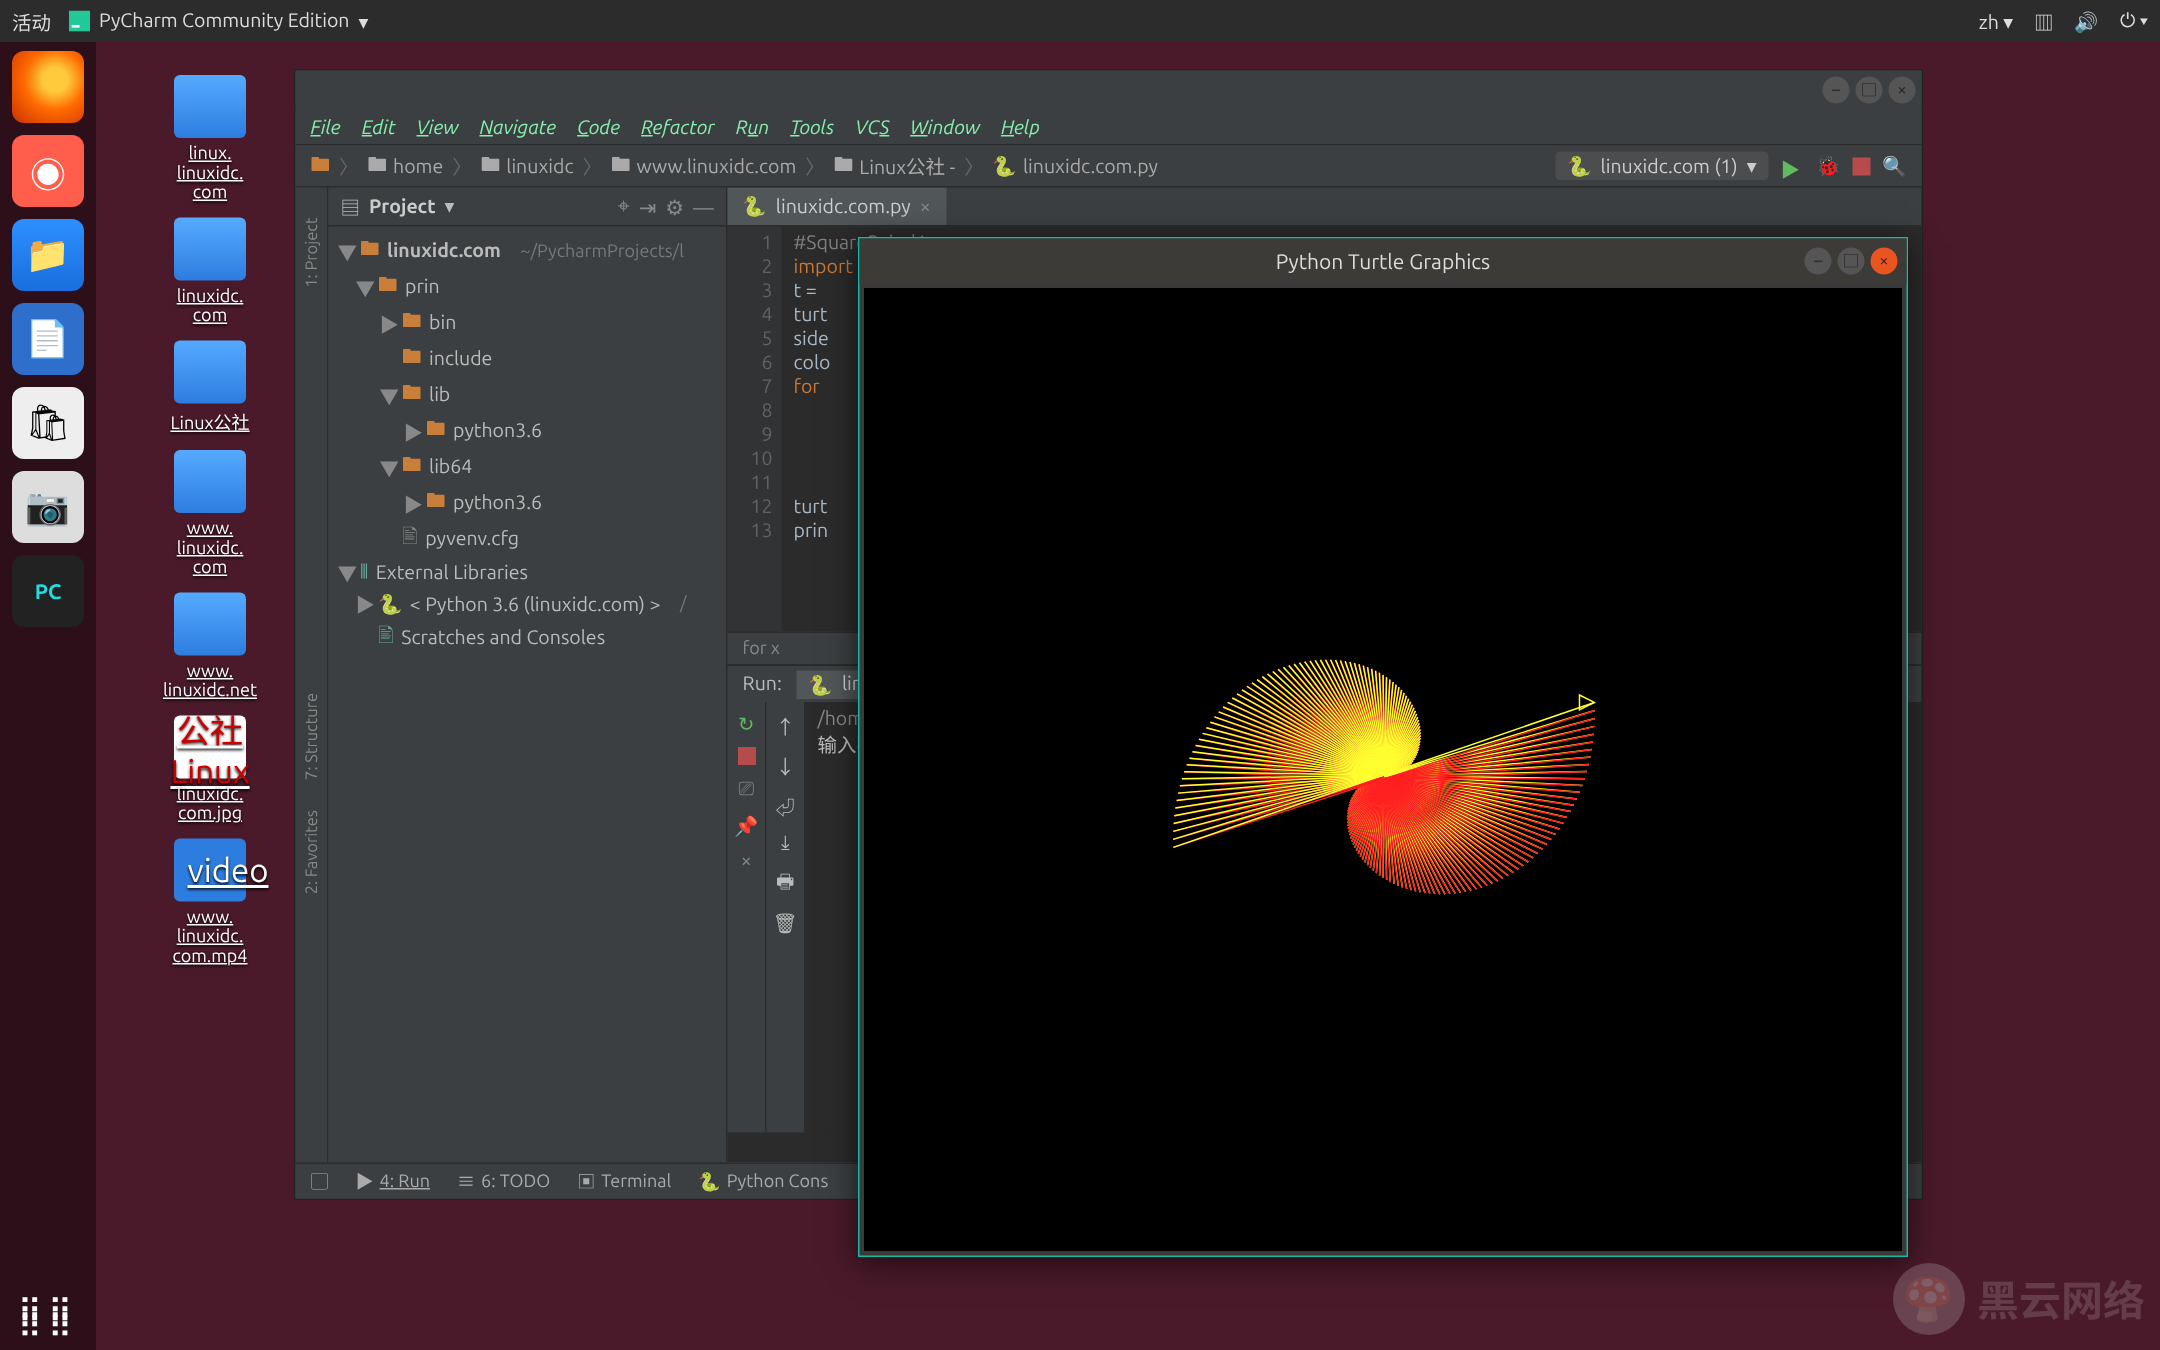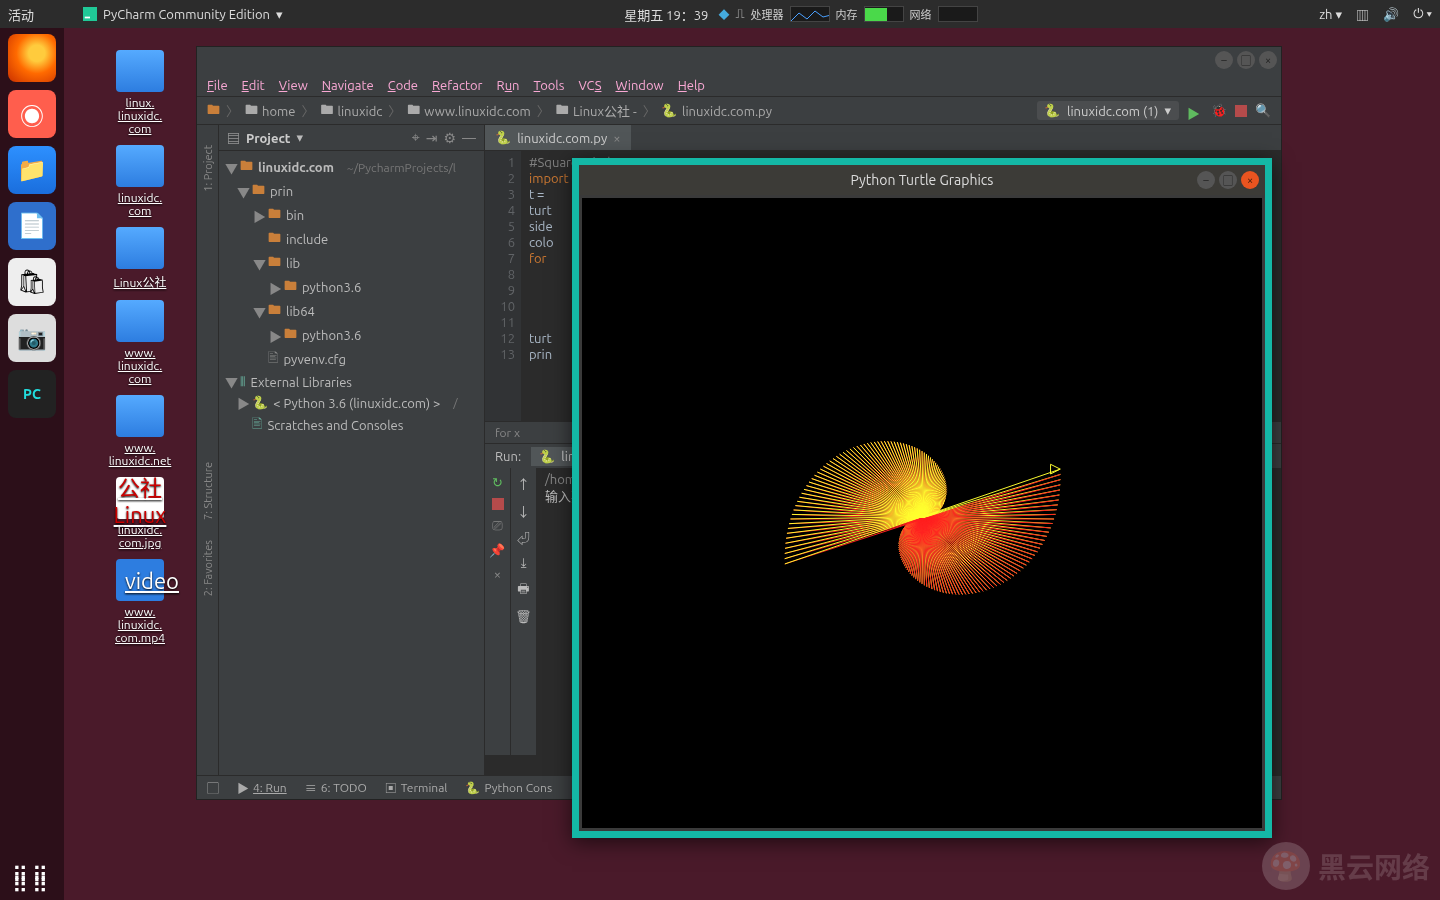--- a/index.html
+++ b/index.html
@@ -1,19 +1,19 @@
 <!DOCTYPE html>
 <html><head>
 <meta charset="utf-8">
 <style>
 * { margin: 0; padding: 0; box-sizing: border-box; font-family: "Ubuntu", "Noto Sans CJK SC", sans-serif; }
 body { width: 1440px; height: 900px; background: #4a1a2a; position: relative; overflow: hidden; }
 
 
-.top-panel { height: 28px; background: #2c2c2c; display: flex; align-items: center; color: #ddd; font-size: 13px; padding: 4px 8px; gap: 37px; }
+.top-panel { height: 28px; background: #2c2c2c; display: flex; align-items: center; color: #ddd; font-size: 13px; padding: 4px 8px; }
 .top-panel .activities { margin-right: 12px; }
 .top-panel .app-indicator { display: flex; align-items: center; gap: 6px; }
 .top-panel .app-indicator svg { width: 14px; height: 14px; }
 .top-panel .center { margin-left: auto; margin-right: 0; display: flex; align-items: center; gap: 6px; }
 .top-panel .date { margin-right: 4px; }
 .top-panel .graph { width: 40px; height: 16px; background: #1a1a1a; border: 1px solid #444; position: relative; }
 .top-panel .graph.green::after { content: ""; position: absolute; bottom: 0; left: 0; width: 60%; height: 90%; background: #4ad94a; }
 .top-panel .ind-label { font-size: 11px; color: #ccc; }
 .top-panel .right { margin-left: auto; display: flex; align-items: center; gap: 14px; }
 .top-panel .sys-icon { font-size: 13px; color: #ddd; }
@@ -37,21 +37,21 @@
 .folder-glyph { background: linear-gradient(#55aaff,#2d7de0); }
 .img-glyph { background: #fff; color: #c00; font-size: 10px; }
 .vid-glyph { background: #2d7de0; color: #fff; font-size: 12px; padding-left: 24px; }
 
 
 .pycharm-win { position: absolute; left: 196px; top: 46px; width: 1086px; height: 754px; background: #3c3f41; color: #bbb; border: 1px solid #222; font-size: 13px; display: flex; flex-direction: column; }
 .pycharm-titlebar { height: 26px; background: #3c3f41; display: flex; align-items: center; justify-content: center; color: #bbb; position: relative; }
 .pycharm-titlebar .win-controls { position: absolute; right: 4px; display: flex; gap: 4px; }
 .pycharm-titlebar .wc { width: 18px; height: 18px; border-radius: 9px; background: #555; color: #222; font-size: 11px; display: flex; align-items: center; justify-content: center; }
 .pycharm-menubar { height: 24px; display: flex; align-items: center; gap: 14px; padding: 0 10px; background: #3c3f41; border-bottom: 1px solid #2b2b2b; }
-.pycharm-menubar span { color: #f9a8d4; }
+.pycharm-menubar span { color: #86efac; font-style: italic; }
 .pycharm-menubar span u { text-decoration: underline; }
 .navbar { height: 28px; display: flex; align-items: center; padding: 0 10px; gap: 6px; background: #3c3f41; border-bottom: 1px solid #2b2b2b; }
 .navbar .crumb { color: #aaa; display: flex; align-items: center; gap: 4px; }
 .navbar .sep { color: #666; }
 .navbar .right-tools { margin-left: auto; display: flex; align-items: center; gap: 8px; }
 .navbar .runconfig { background: #4b4d4f; padding: 2px 8px; border-radius: 3px; display: flex; align-items: center; gap: 6px; color: #ccc; }
 .navbar .tool-icon { width: 16px; height: 16px; }
 .run-icon { color: #5fbb5f; }
 .bug-icon { color: #c97f3a; }
 .stop-icon { background: #b54b4b; width: 12px; height: 12px; }
@@ -97,21 +97,21 @@
 .run-toolcol .t.stop { background: #b54b4b; width: 12px; height: 12px; }
 .run-toolcol2 { width: 26px; background: #3c3f41; border-right: 1px solid #2b2b2b; display: flex; flex-direction: column; align-items: center; gap: 8px; padding-top: 6px; }
 .run-console { flex: 1; padding: 4px 8px; font-family: "DejaVu Sans Mono", monospace; font-size: 13px; color: #bbb; }
 .run-console .path { color: #888; }
 .run-console .input-num { color: #6a8759; }
 
 .pycharm-statusbar { height: 24px; background: #3c3f41; border-top: 1px solid #2b2b2b; display: flex; align-items: center; gap: 18px; padding: 0 10px; color: #aaa; font-size: 12px; }
 .pycharm-statusbar .sb-item { display: flex; align-items: center; gap: 4px; }
 
 
-.turtle-win { position: absolute; left: 572px; top: 158px; width: 700px; height: 680px; background: #3a3a3a; border: 7px solid #14b8a6; box-shadow: 0 4px 20px rgba(0,0,0,0.6); display: flex; flex-direction: column; }
+.turtle-win { position: absolute; left: 572px; top: 158px; width: 700px; height: 680px; background: #3a3a3a; border: 1px solid #14b8a6; box-shadow: 0 4px 20px rgba(0,0,0,0.6); display: flex; flex-direction: column; }
 .turtle-titlebar { height: 30px; background: #3c3b37; display: flex; align-items: center; justify-content: center; color: #ddd; font-size: 14px; position: relative; }
 .turtle-titlebar .win-controls { position: absolute; right: 6px; display: flex; gap: 4px; }
 .turtle-titlebar .wc { width: 18px; height: 18px; border-radius: 9px; display: flex; align-items: center; justify-content: center; font-size: 11px; }
 .turtle-titlebar .wc.min, .turtle-titlebar .wc.max { background: #555; color: #222; }
 .turtle-titlebar .wc.close { background: #e95420; color: #3a1a0a; }
 .turtle-canvas { flex: 1; background: #000; margin: 3px; position: relative; overflow: hidden; }
 .turtle-canvas svg { width: 100%; height: 100%; }
 
 
 .watermark { position: absolute; right: 10px; bottom: 10px; color: rgba(255,255,255,0.15); font-size: 28px; font-weight: bold; display: flex; align-items: center; gap: 8px; }
@@ -123,33 +123,20 @@
 <div class="top-panel">
   <span class="activities">活动</span>
   <span class="app-indicator">
     <svg viewBox="0 0 16 16">
         <rect width="16" height="16" fill="#20c997"></rect>
         <rect x="2" y="11" width="6" height="2" fill="#fff"></rect>
       </svg>
     <span>PyCharm Community Edition</span>
     <span>▾</span>
   </span>
-  <div class="center">
-    <span class="date">星期五 19：39</span>
-    <span style="color:#4ad;font-size:11px;">◆</span>
-    <span style="color:#ccc;">⎍</span>
-    <span class="ind-label">处理器</span>
-    <div class="graph"><svg width="100%" height="100%">
-          <polyline points="0,14 8,6 16,12 24,4 32,10 40,8" stroke="#4aa0ff" fill="none"></polyline>
-        </svg></div>
-    <span class="ind-label">内存</span>
-    <div class="graph green"></div>
-    <span class="ind-label">网络</span>
-    <div class="graph"></div>
-  </div>
   <div class="right">
     <span class="sys-icon"><span>zh</span> ▾</span>
     <span class="sys-icon">▥</span>
     <span class="sys-icon">🔊</span>
     <span class="sys-icon">⏻ ▾</span>
   </div>
 </div>
 
 <div class="launcher">
   <div class="launch-item firefox"></div>

